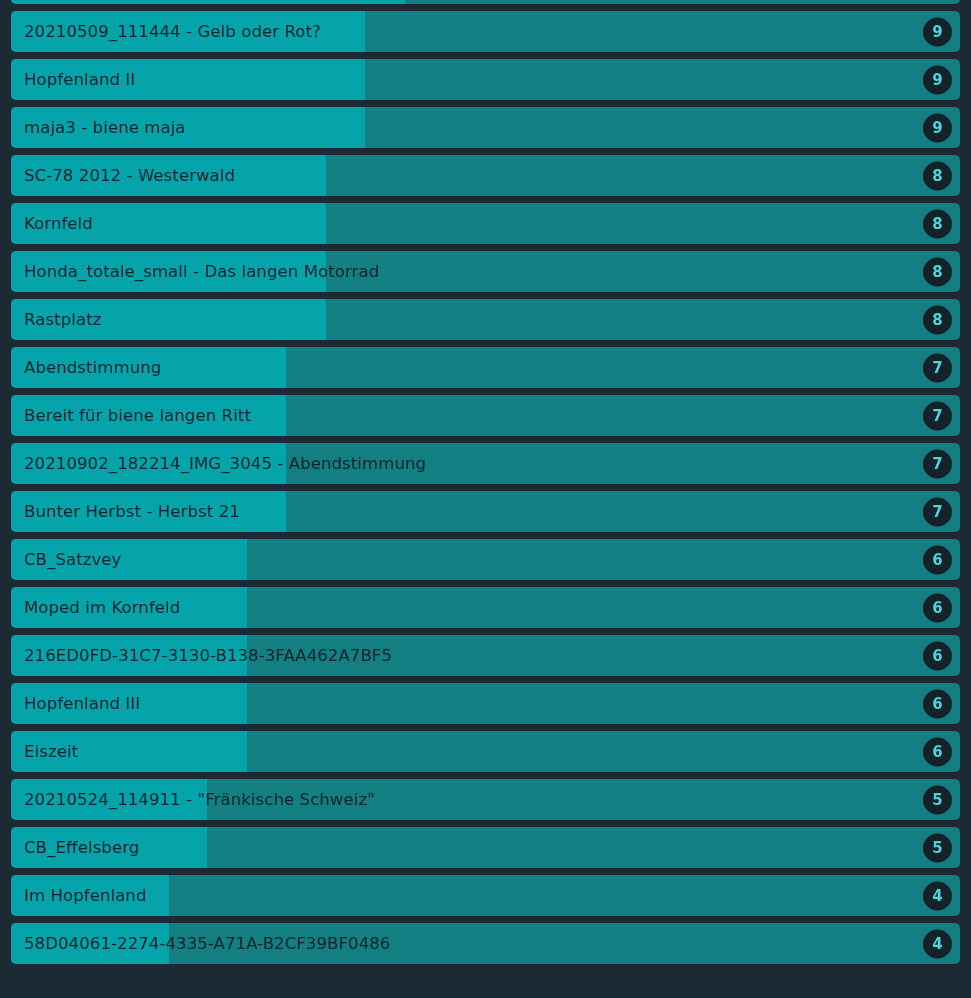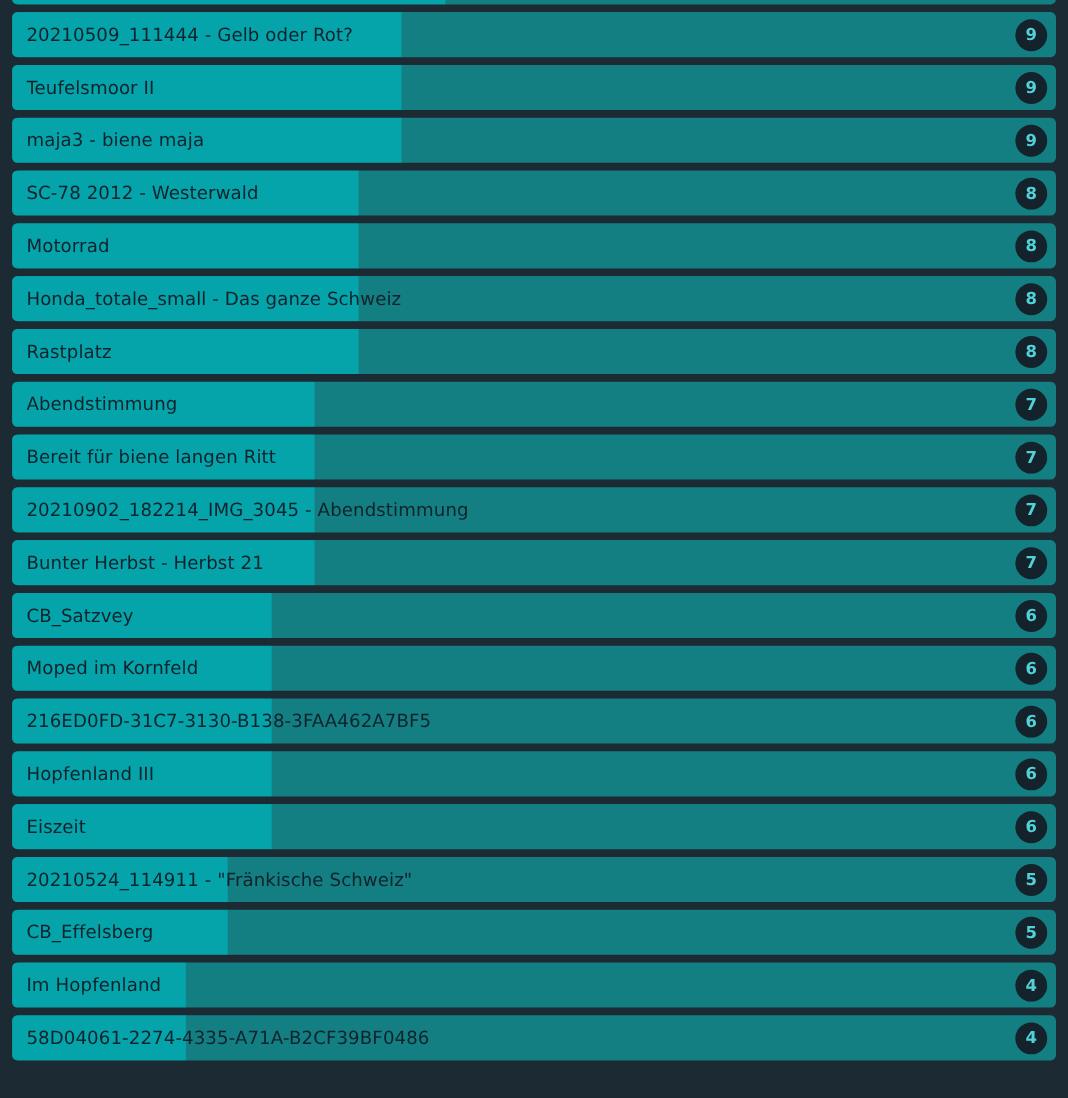--- a/index.html
+++ b/index.html
@@ -90,41 +90,41 @@
         <div class="row-fill" style="width: 41.5%;"></div>
         <div class="row-label">CB_Straße</div>
       </div>
       <div class="row">
         <div class="row-fill" style="width: 37.3%;"></div>
         <div class="row-label">20210509_111444 - Gelb oder Rot?</div>
         <div class="row-badge">9</div>
       </div>
       <div class="row">
         <div class="row-fill" style="width: 37.3%;"></div>
-        <div class="row-label">Teufelsmoor II</div>
+        <div class="row-label">Hopfenland II</div>
         <div class="row-badge">9</div>
       </div>
       <div class="row">
         <div class="row-fill" style="width: 37.3%;"></div>
         <div class="row-label">maja3 - biene maja</div>
         <div class="row-badge">9</div>
       </div>
       <div class="row">
         <div class="row-fill" style="width: 33.2%;"></div>
         <div class="row-label">SC-78 2012 - Westerwald</div>
         <div class="row-badge">8</div>
       </div>
       <div class="row">
         <div class="row-fill" style="width: 33.2%;"></div>
-        <div class="row-label">Motorrad</div>
+        <div class="row-label">Kornfeld</div>
         <div class="row-badge">8</div>
       </div>
       <div class="row">
         <div class="row-fill" style="width: 33.2%;"></div>
-        <div class="row-label">Honda_totale_small - Das ganze Schweiz</div>
+        <div class="row-label">Honda_totale_small - Das langen Motorrad</div>
         <div class="row-badge">8</div>
       </div>
       <div class="row">
         <div class="row-fill" style="width: 33.2%;"></div>
         <div class="row-label">Rastplatz</div>
         <div class="row-badge">8</div>
       </div>
       <div class="row">
         <div class="row-fill" style="width: 29%;"></div>
         <div class="row-label">Abendstimmung</div>

